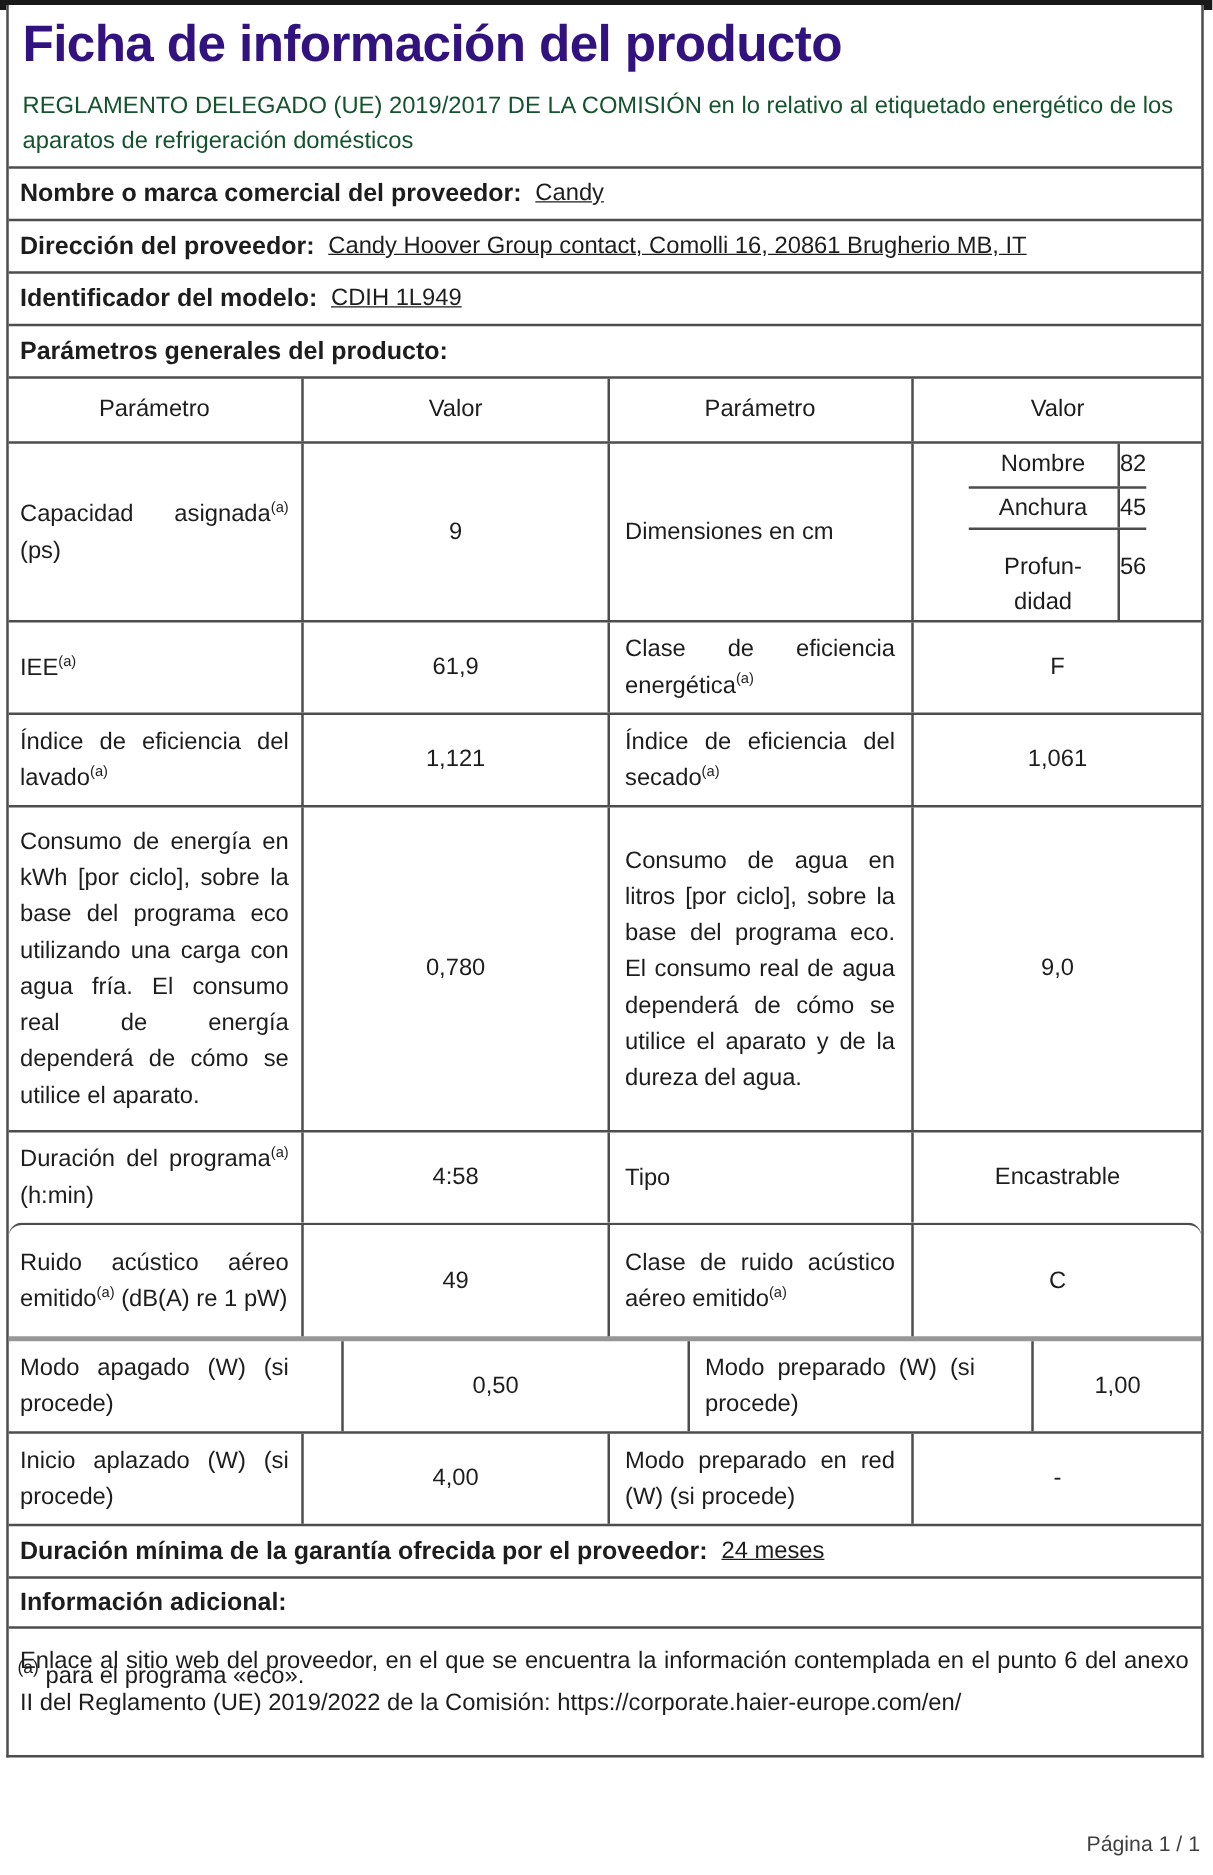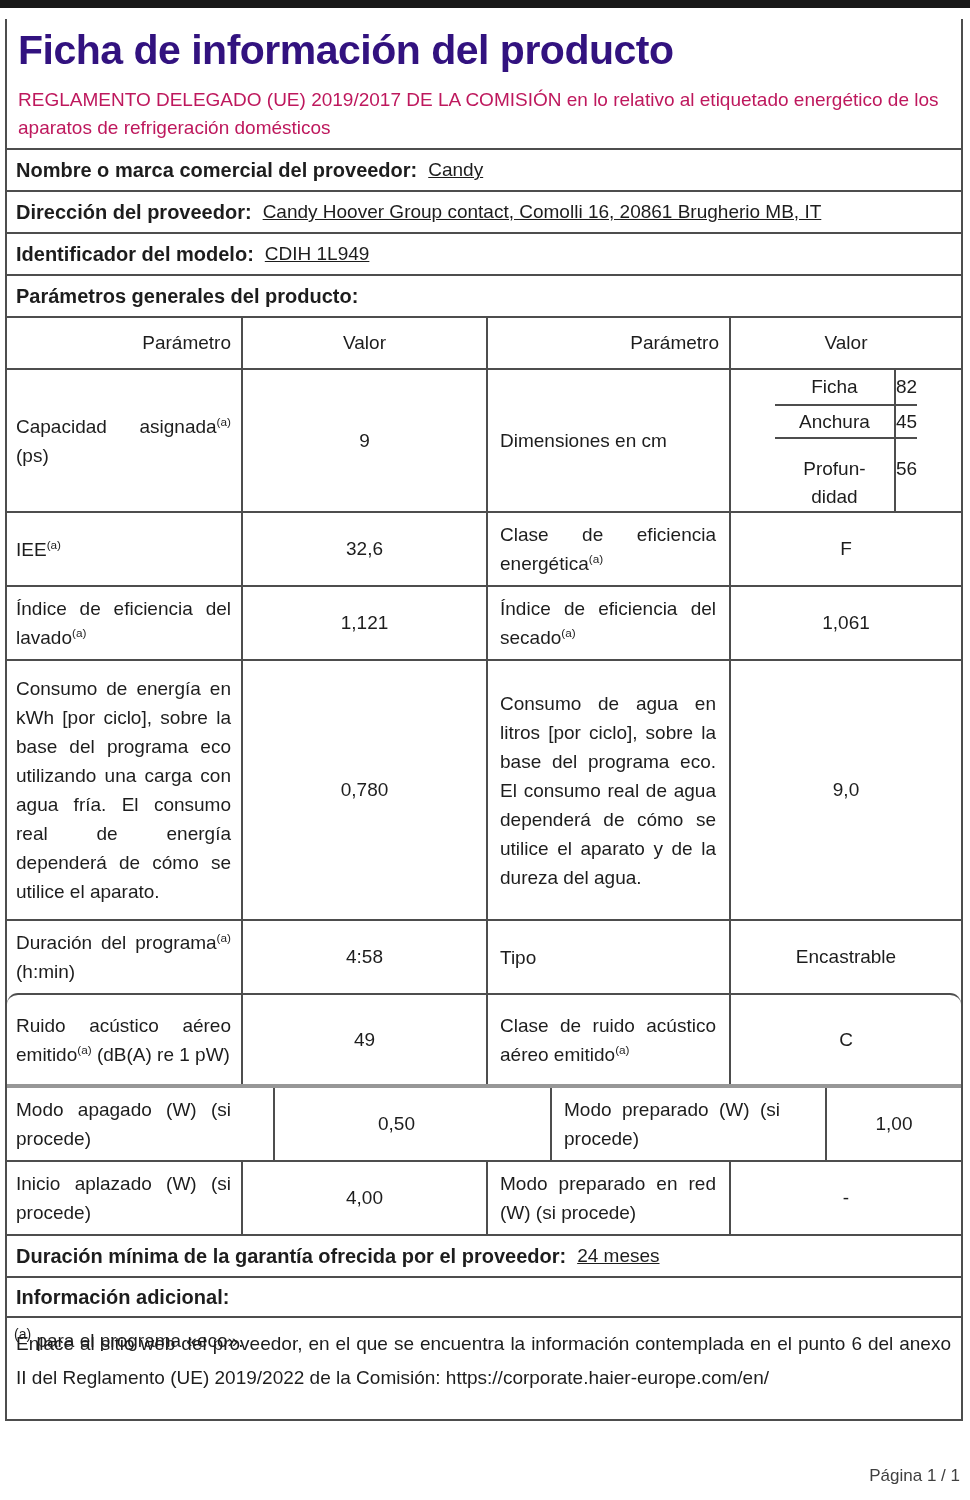--- a/index.html
+++ b/index.html
@@ -6,30 +6,30 @@
   html,body { width:970px; height:1500px; background:#ffffff; }
   body {
     position:relative;
     font-family:"Liberation Sans","DejaVu Sans",sans-serif;
     color:#1d1d1d;
     font-size:19px;
     overflow:hidden;
   }
   .topbar { position:absolute; top:0; left:0; width:970px; height:8px; background:#191919; }
   .doc {
-    position:absolute; top:19px; left:5px; width:958px;
+    position:absolute; top:4px; left:5px; width:958px;
     border:2px solid #4d4d4d; border-top:none;
     background:#fff;
   }
   .titleblock { min-height:122px; padding:8px 12px 6px 11px; }
   .titleblock h1 {
     color:#32127f; font-size:41px; font-weight:bold; letter-spacing:-0.5px;
     line-height:1.15; margin-bottom:12px;
   }
-  .reg { font-size:19px; line-height:28px; color:#be185d; max-width:930px; }
+  .reg { font-size:19px; line-height:28px; color:#14532d; max-width:930px; }
   .inforow {
     border-top:2px solid #4d4d4d;
     min-height:42px;
     display:flex; align-items:center;
     padding:4px 10px 4px 9px;
   }
   .inforow .lbl { font-weight:bold; font-size:20px; }
   .inforow .val { margin-left:11px; font-size:19px;text-decoration:underline; }
   
   .trow {
@@ -38,21 +38,21 @@
     grid-template-columns:234px 245px 243px 1fr;
   }
   .trow.thicktop { border-top:4px solid #979797; }
   .cell { display:flex; flex-direction:column; justify-content:center; }
   .cell.bl { border-left:2px solid #4d4d4d; }
   .cell.p { padding:7px 10px 7px 9px; text-align:justify; line-height:29px; }
   .cell.pc3 { padding-left:12px; padding-right:13px; }
   .cell.v { text-align:center; padding:14px 6px; }
   .hdr { min-height:37px; }
   .hdr .cell { justify-content:center; }
-  .hdr .cell.p { text-align:right; padding-top:0; padding-bottom:2px; }
+  .hdr .cell.p { text-align:center; padding-top:0; padding-bottom:2px; }
   sup { font-size:0.62em; line-height:0; }
   
   .dimcell { padding:0; display:grid; grid-template-rows:34px 33px 1fr; }
   .dimrow { display:grid; grid-template-columns:119px 1fr; }
   .dimrow + .dimrow { border-top:2px solid #4d4d4d; }
   .dimlabel, .dimval {
     display:flex; align-items:center; justify-content:center;
     text-align:center; white-space:pre-line; line-height:28px;
   }
   .dimval { border-left:2px solid #4d4d4d; }
@@ -107,40 +107,40 @@
   </div>
 
   <div class="trow" style="min-height:127px;">
     <div class="cell p">
       <div><span>Capacidad asignada</span><sup>(a)</sup><span> (ps)</span></div>
     </div>
     <div class="cell v bl">9</div>
     <div class="cell p pc3 bl">Dimensiones en cm</div>
     <div class="cell bl dimcell">
       <div class="dimrow">
-        <div class="dimlabel">Ficha</div>
+        <div class="dimlabel">Nombre</div>
         <div class="dimval">82</div>
       </div>
       <div class="dimrow">
         <div class="dimlabel">Anchura</div>
         <div class="dimval">45</div>
       </div>
       <div class="dimrow last">
         <div class="dimlabel">Profun-
 didad</div>
         <div class="dimval">56</div>
       </div>
     </div>
   </div>
 
   <div class="trow" style="min-height:65px;">
     <div class="cell p">
       <div><span>IEE</span><sup>(a)</sup></div>
     </div>
-    <div class="cell v bl">32,6</div>
+    <div class="cell v bl">61,9</div>
     <div class="cell p pc3 bl">
       <div><span>Clase de eficiencia energética</span><sup>(a)</sup></div>
     </div>
     <div class="cell v bl">F</div>
   </div>
 
   <div class="trow" style="min-height:65px;">
     <div class="cell p">
       <div><span>Índice de eficiencia del lavado</span><sup>(a)</sup></div>
     </div>

